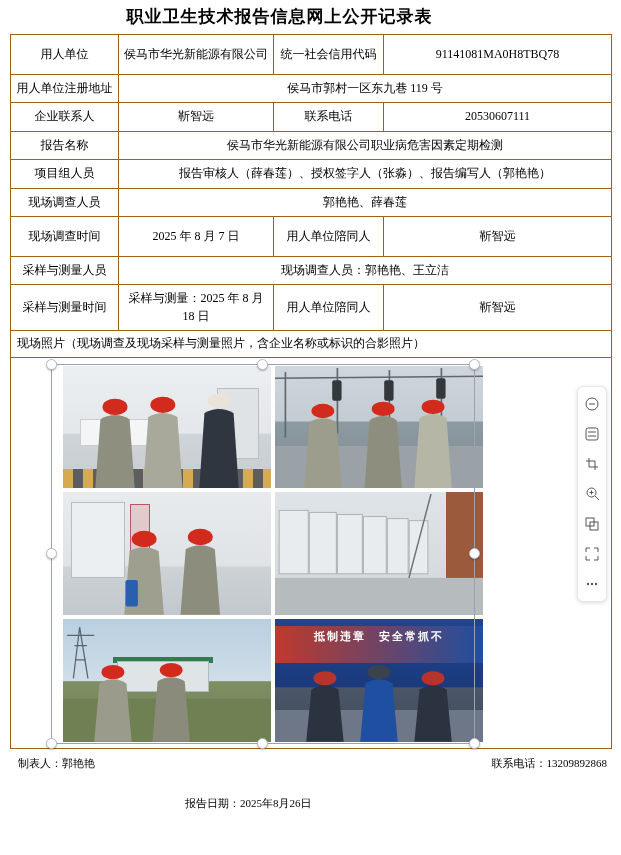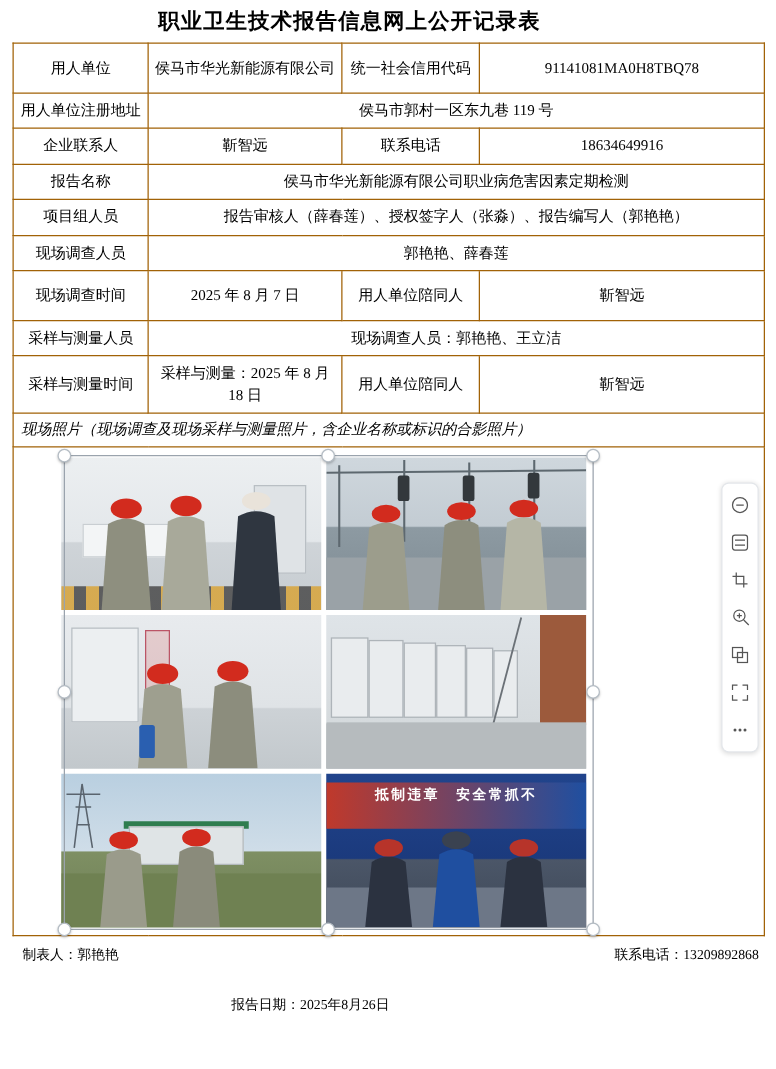--- a/index.html
+++ b/index.html
@@ -45,35 +45,34 @@
   }
   td.label {
     width: 108px;
   }
   .r1 td { height: 40px; }
   .photo-header {
     text-align: left !important;
     font-size: 10.5px;
     padding: 4px 6px !important;
     height: 22px;
-    font-style: italic;
   }
   .photo-cell {
     padding: 0 !important;
     height: 390px;
     position: relative;
   }
   .photo-grid {
     position: relative;
     width: 100%;
     height: 390px;
   }
   .photo-inner {
     position: absolute;
-    left: 38px;
+    left: 52px;
     top: 8px;
     width: 420px;
     height: 376px;
     display: grid;
     grid-template-columns: 1fr 1fr;
     grid-template-rows: 1fr 1fr 1fr;
     gap: 4px;
   }
   .photo {
     position: relative;
@@ -178,21 +177,21 @@
         <td>91141081MA0H8TBQ78</td>
       </tr>
       <tr>
         <td class="label">用人单位注册地址</td>
         <td colspan="3">侯马市郭村一区东九巷 119 号</td>
       </tr>
       <tr>
         <td class="label">企业联系人</td>
         <td>靳智远</td>
         <td>联系电话</td>
-        <td>18634649916</td>
+        <td>20530607111</td>
       </tr>
       <tr>
         <td class="label">报告名称</td>
         <td colspan="3">侯马市华光新能源有限公司职业病危害因素定期检测</td>
       </tr>
       <tr>
         <td class="label">项目组人员</td>
         <td colspan="3">报告审核人（薛春莲）、授权签字人（张淼）、报告编写人（郭艳艳）</td>
       </tr>
       <tr>

